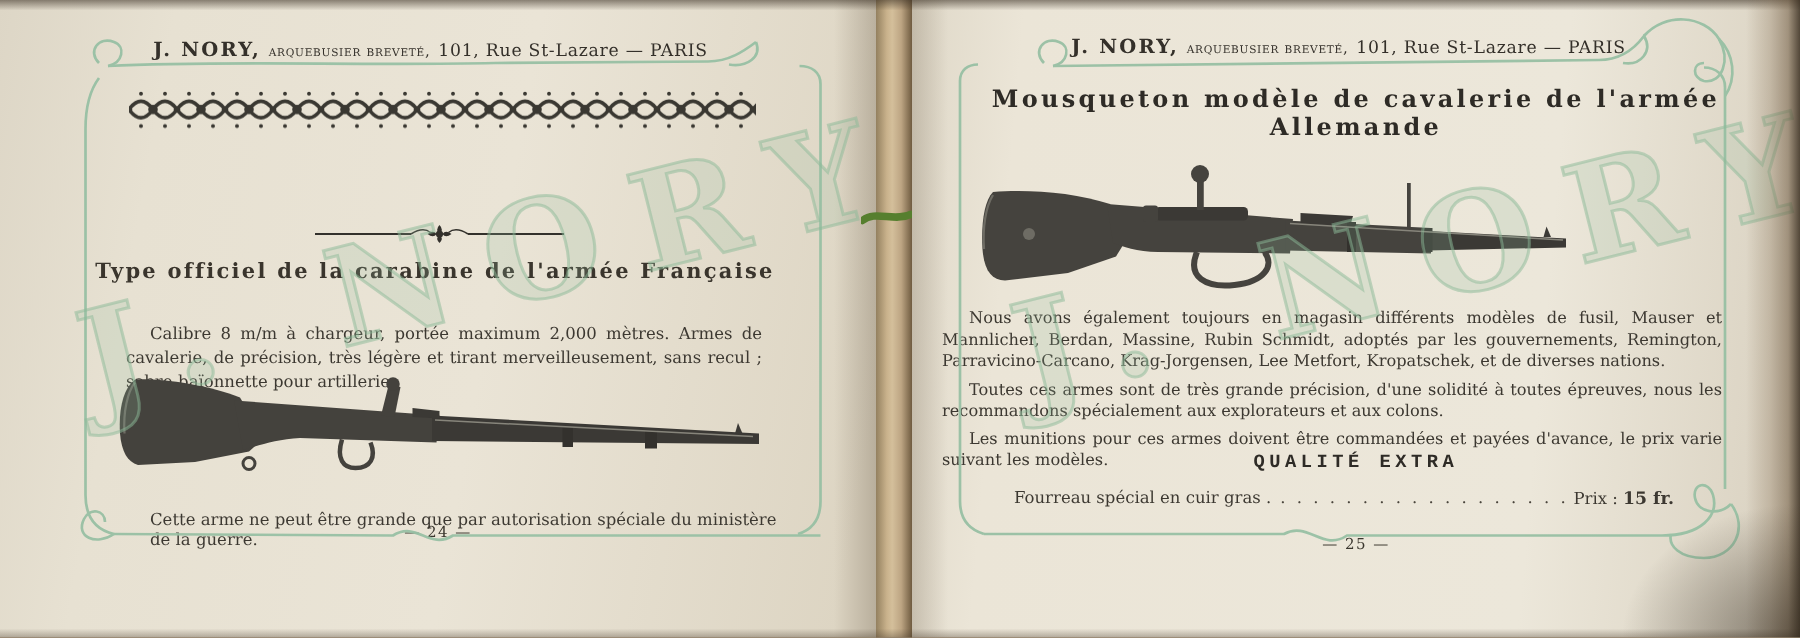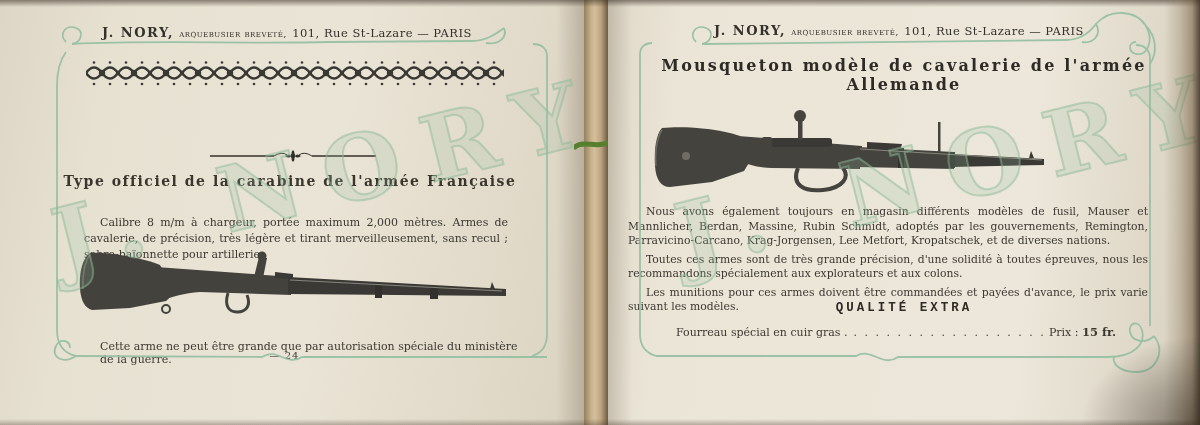--- a/index.html
+++ b/index.html
@@ -43,21 +43,21 @@
 
   .title-right{position:absolute;top:56px;left:26px;width:540px;text-align:center;
         font-size:16px;font-weight:bold;letter-spacing:2.2px;color:#2e2b26;}
   .spec-line{position:absolute;top:89px;left:26px;width:540px;text-align:center;font-size:10.5px;}
   .spec-line b{font-size:11px;}
   .paras{position:absolute;top:205px;left:20px;width:520px;font-size:10.8px;line-height:14.5px;text-align:justify;}
   .paras p{margin:0 0 4px 0;text-indent:18px;}
   .quality{position:absolute;top:301px;left:26px;width:540px;text-align:center;
         font-size:12.5px;font-weight:bold;letter-spacing:3px;color:#2e2b26;font-family:Liberation Mono, monospace;}
   .accessory{position:absolute;top:325px;left:68px;width:440px;font-size:11px;
-        display:flex;align-items:center;white-space:nowrap;}
+        display:flex;align-items:flex-start;white-space:nowrap;}
   .accessory .dots{flex:1;overflow:hidden;color:#4a453c;padding:0 6px;letter-spacing:2px;}
   .accessory .prix b{font-size:11.5px;}
 
   .rifle{position:absolute;}
   .rifle-left{top:245px;left:78px;}
   .rifle-right{top:106px;left:44px;}
 
   .watermark{position:absolute;z-index:6;pointer-events:none;white-space:nowrap;
         font-weight:bold;font-size:90px;letter-spacing:24px;
         color:rgba(150,192,160,.20);-webkit-text-stroke:2px rgba(140,186,152,.50);
@@ -187,20 +187,21 @@
 
     <div class="accessory content">
       <span>Fourreau spécial en cuir gras .</span>
       <span class="dots">. . . . . . . . . . . . . . . . . . .</span>
       <span class="prix">
         <span>Prix :</span>
         <b>15 fr.</b>
       </span>
     </div>
 
+    <div class="pagenum content">— 25 —</div>
 
     <div class="watermark">J. NORY</div>
   </div>
 
   <svg class="decor" width="1200" height="425" viewBox="0 0 1200 425">
     <g stroke="#98c0a4" stroke-width="1.8" fill="none" opacity="0.95">
 
       <path d="M66,42 C58,34 66,24 76,28 C84,31 82,42 72,44"></path>
       <path d="M72,44 C150,40 240,44 330,42 L472,41 C486,41 496,34 504,28"></path>
       <path d="M504,28 C508,38 498,45 486,43"></path>

